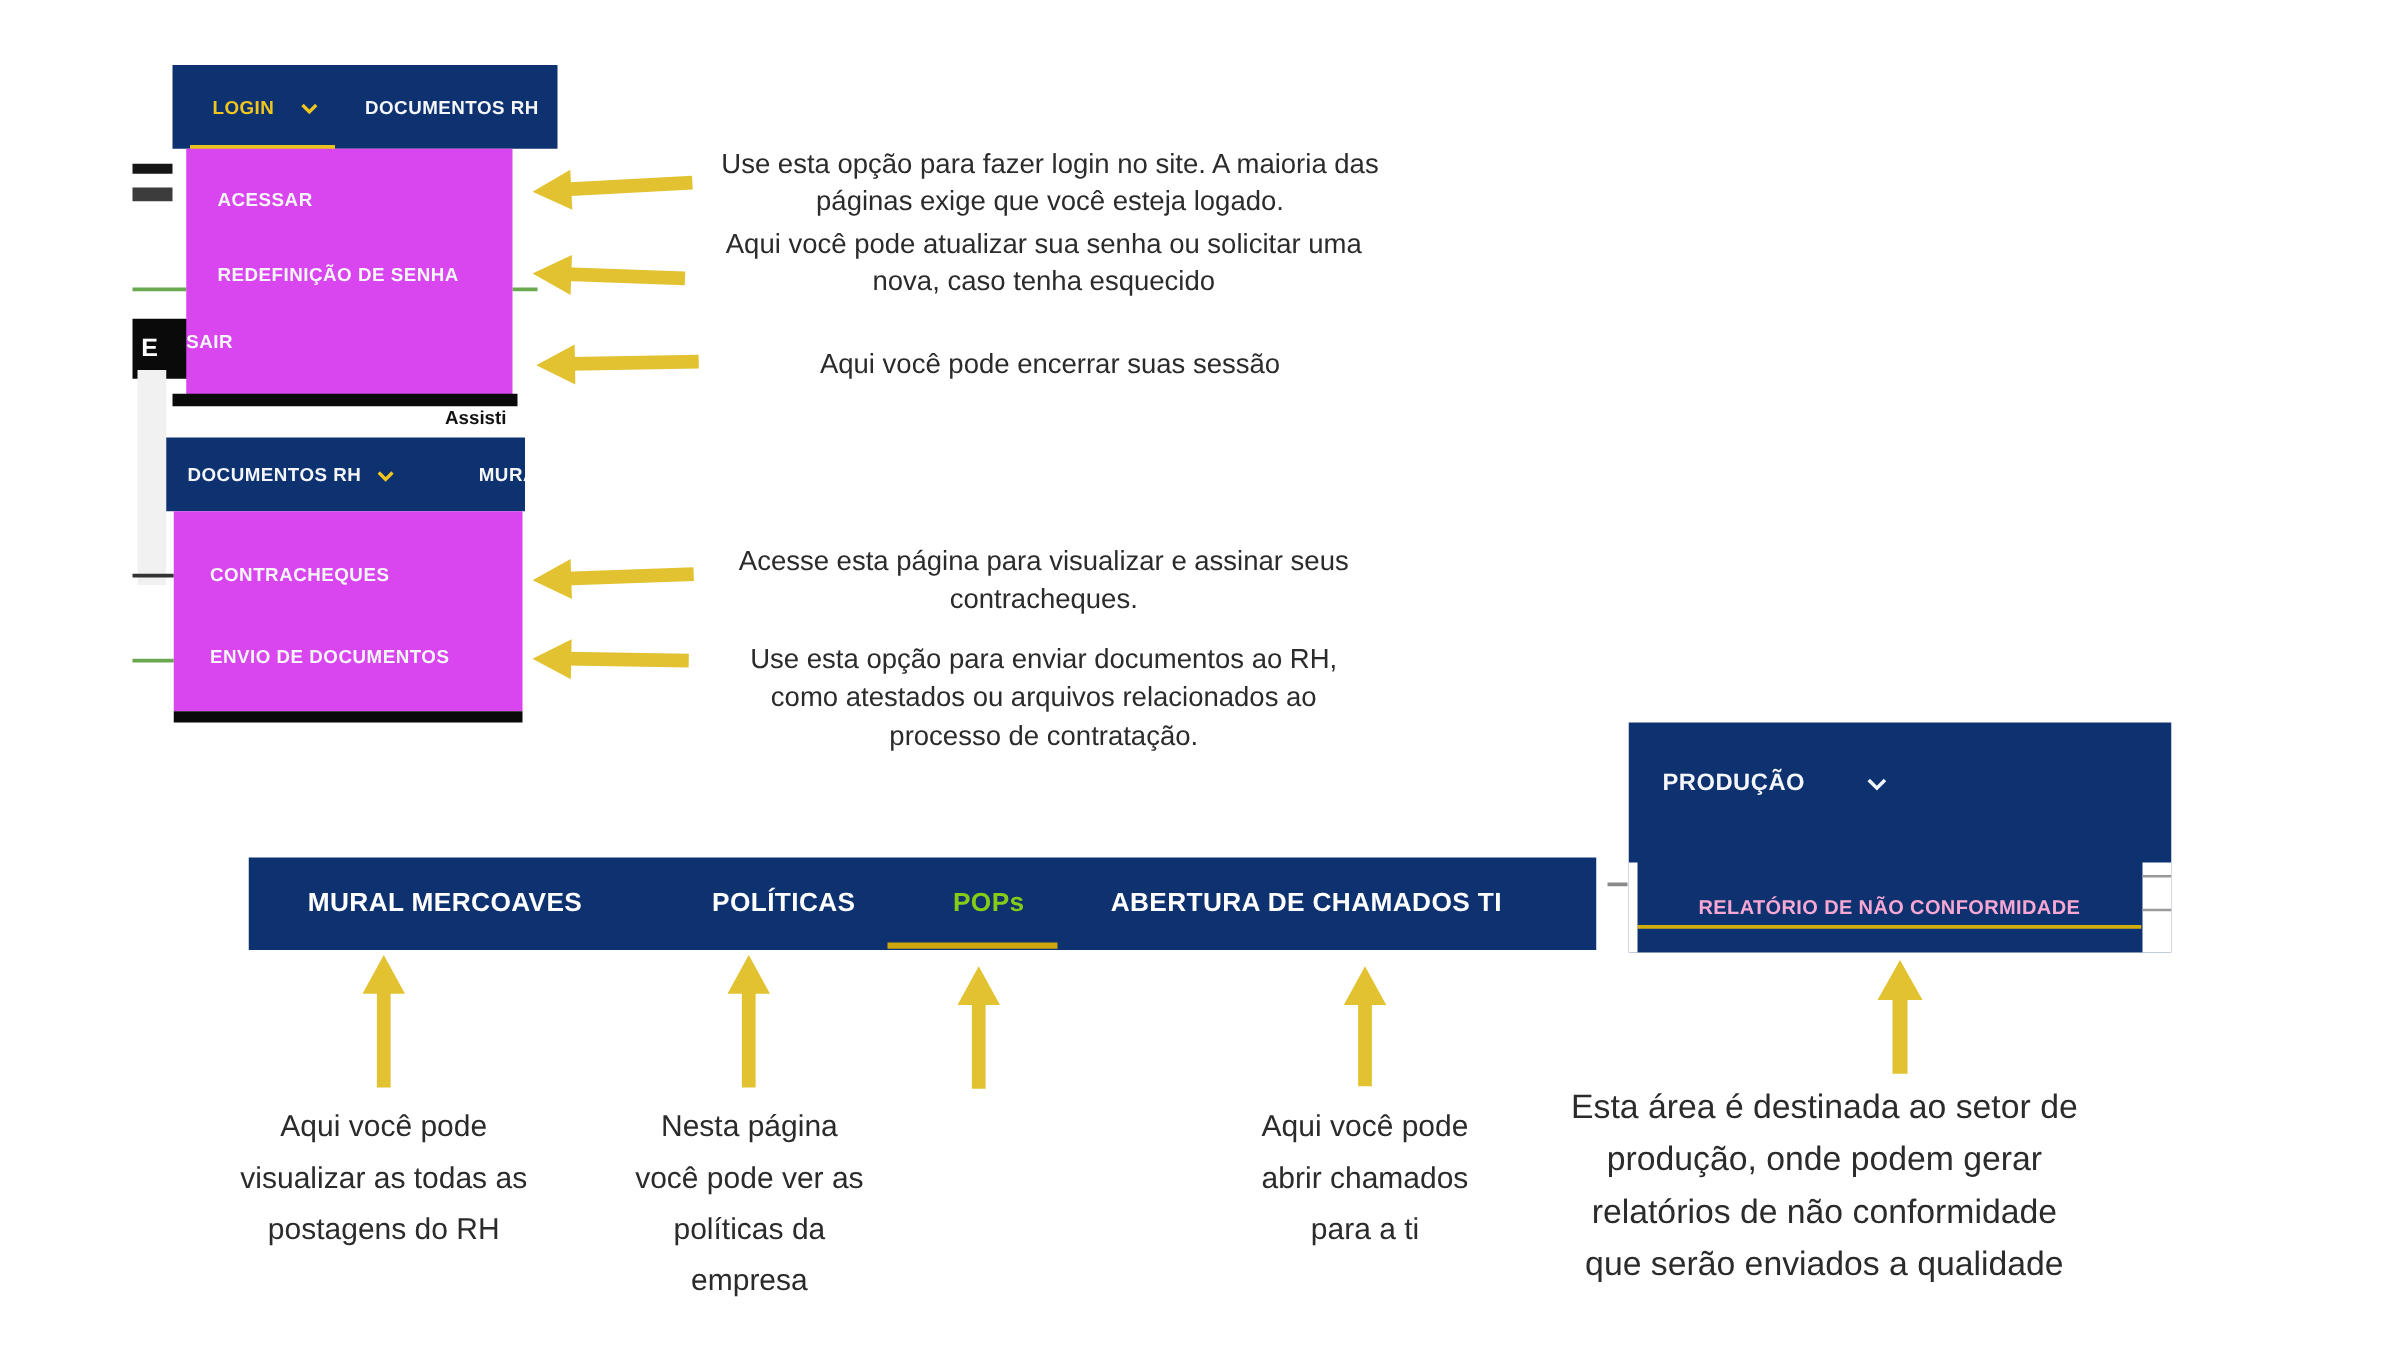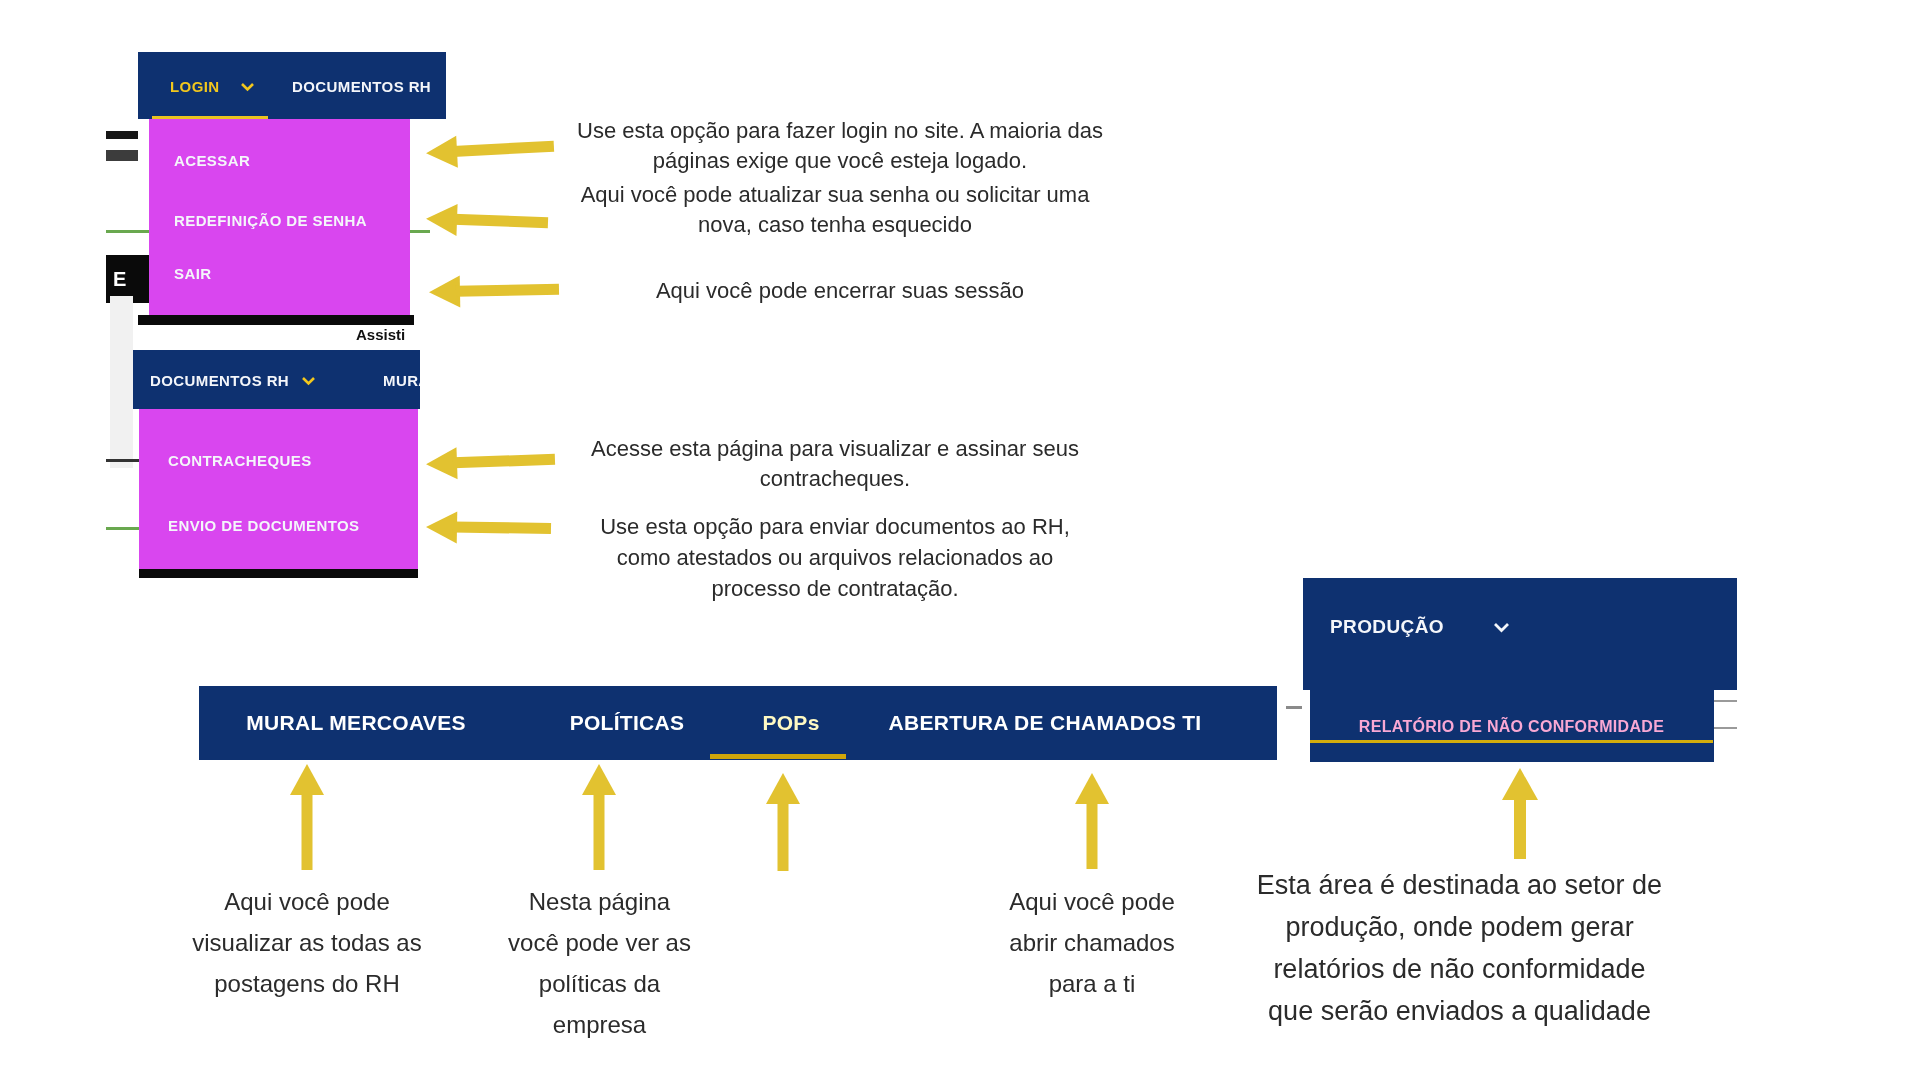--- a/index.html
+++ b/index.html
@@ -13,21 +13,21 @@
   .drop-item{position:absolute;left:0;color:#f4f6fa;font-weight:bold;font-size:15px;
              letter-spacing:.4px;white-space:nowrap;}
   .note{position:absolute;color:#2b2b2b;font-size:22px;line-height:30px;text-align:center;
         white-space:pre-line;}
   .bnote{position:absolute;color:#2b2b2b;font-size:24px;line-height:41px;text-align:center;
          white-space:pre-line;}
   .frag{position:absolute;}
   .chev{display:inline-block;vertical-align:middle;}
   .nav-item{position:absolute;top:50%;transform:translate(-50%,-50%);color:#fff;font-weight:bold;
             font-size:21px;letter-spacing:.3px;white-space:nowrap;}
-  .nav-item.active{color:#fef9c3;}
+  .nav-item.active{color:#84cc16;}
   svg{display:block;}
 </style>
 </head>
 <body>
 
 <div class="stage">
 
   <div class="frag" style="left:106px;top:131px;width:32px;height:8px;background:#161616;"></div>
   <div class="frag" style="left:106px;top:150px;width:32px;height:11px;background:#3c3c3c;"></div>
   <div class="frag" style="left:106px;top:230px;width:43px;height:3px;background:#69a84f;"></div>
@@ -48,21 +48,21 @@
     </span>
     <span class="menu-label abs" style="left:154px;top:26px;">
       <span>DOCUMENTOS RH</span>
     </span>
   </div>
   <div class="abs" style="left:152px;top:116px;width:116px;height:4px;background:#e9c41f;"></div>
 
   <div class="abs panel" style="left:149px;top:119px;width:261px;height:198px;">
     <span class="drop-item" style="top:33px;padding-left:25px;">ACESSAR</span>
     <span class="drop-item" style="top:93px;padding-left:25px;">REDEFINIÇÃO DE SENHA</span>
-    <span class="drop-item" style="top:146px;padding-left:25px;">SAIR</span>
+    <span class="drop-item" style="top:146px;">SAIR</span>
   </div>
   <div class="frag" style="left:138px;top:315px;width:276px;height:10px;background:#0a0a0a;"></div>
   <div class="frag" style="left:356px;top:326px;color:#111;font-weight:bold;font-size:15px;">
     <span>Assisti</span>
   </div>
 
   <div class="note" style="left:550px;top:180px;width:570px;">Aqui você pode atualizar sua senha ou solicitar uma
 nova, caso tenha esquecido</div>
   <div class="note" style="left:555px;top:116px;width:570px;">Use esta opção para fazer login no site. A maioria das
 páginas exige que você esteja logado.</div>

